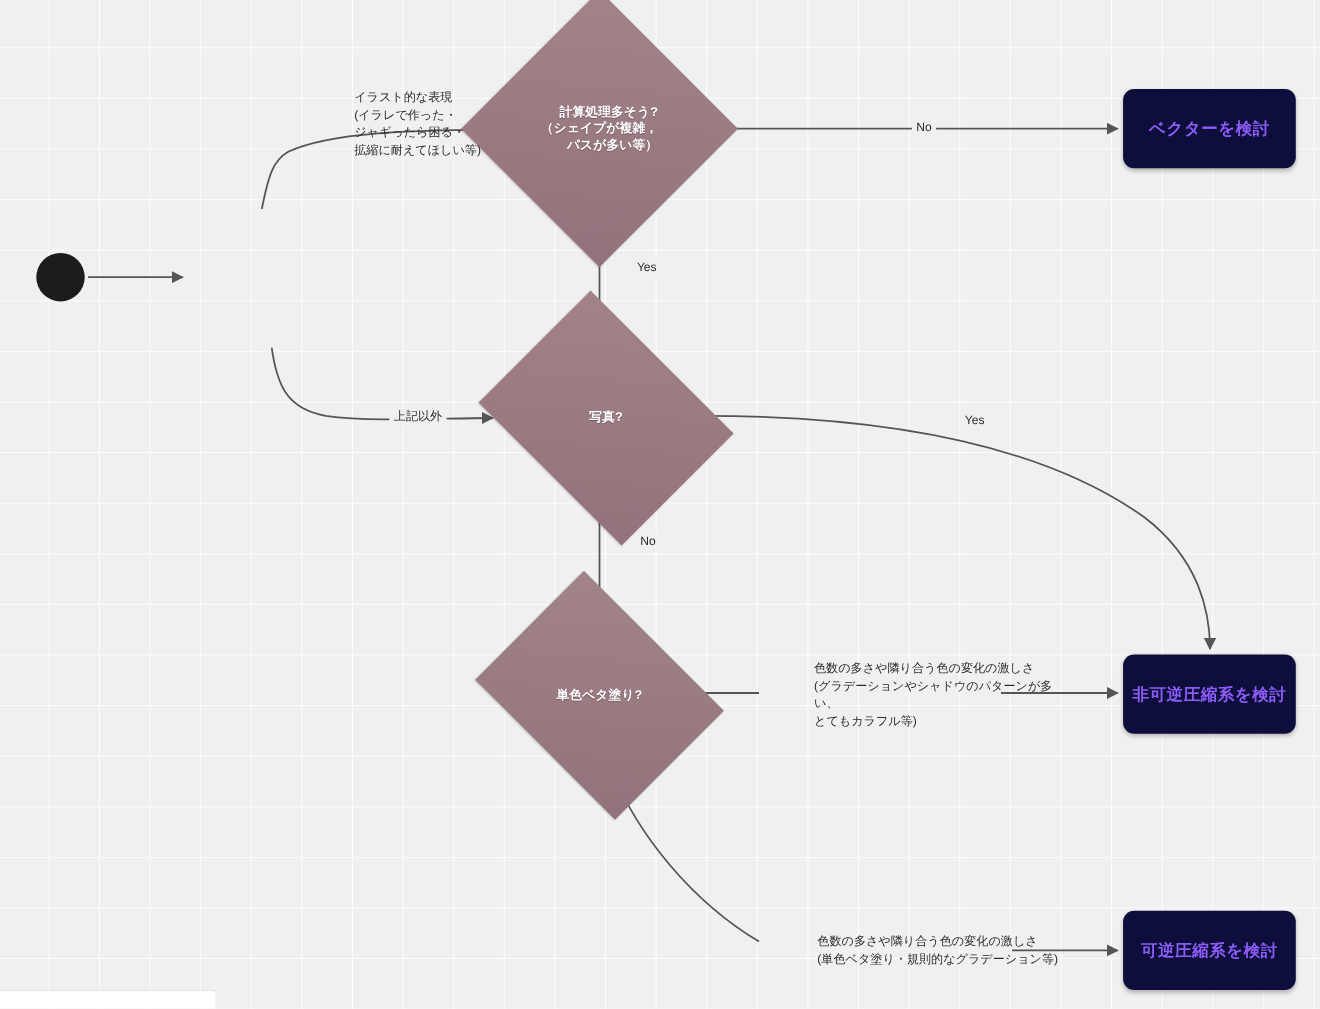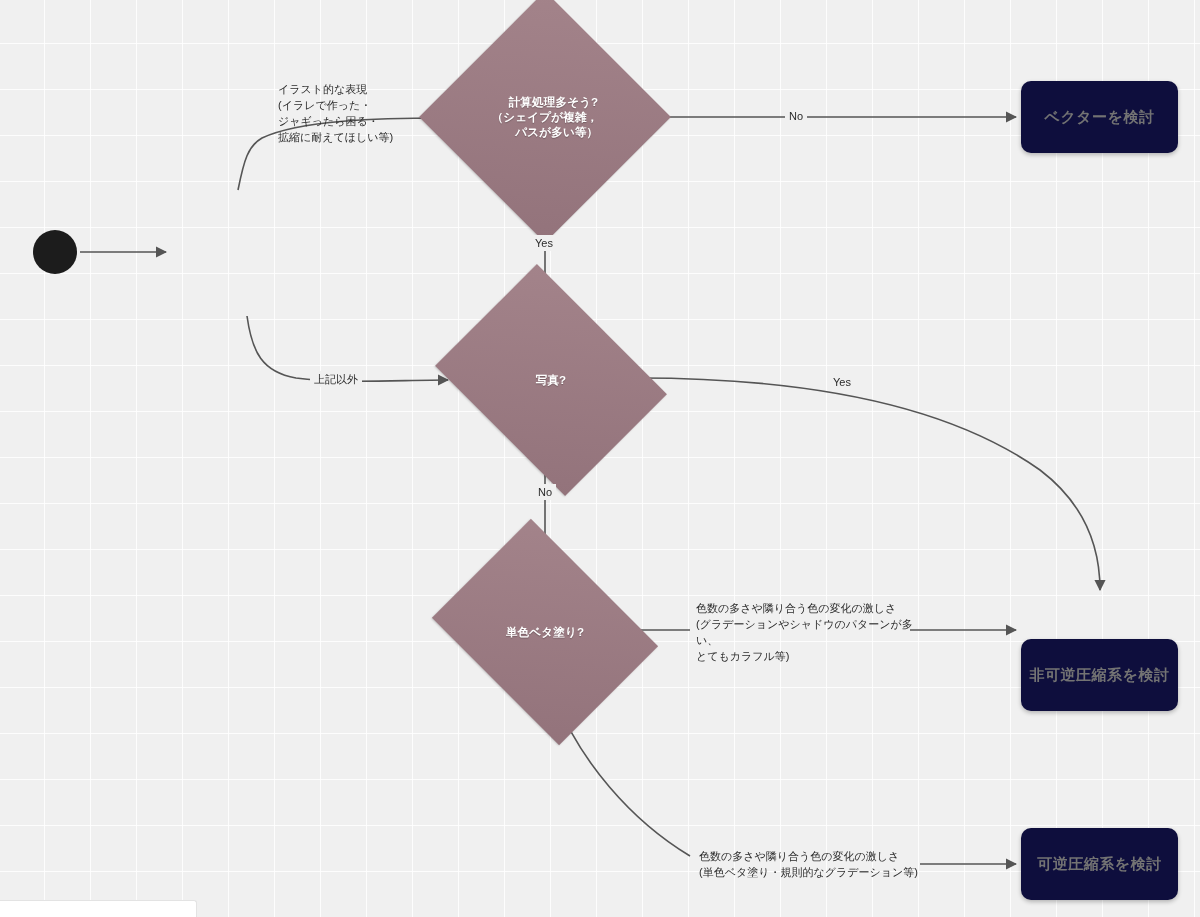--- a/index.html
+++ b/index.html
@@ -69,36 +69,37 @@
     text-align: right;
     white-space: pre-line;
     text-shadow: 0 1px 1px rgba(0,0,0,0.25);
     letter-spacing: 0.2px;
     font-weight: bold;
   }
   
   .term {
     background: #0e0e3d;
     border-radius: 10px;
-    color: #737373;
+    color: #8b5cf6;
     display: flex;
     align-items: center;
     justify-content: center;
     font-size: 15px;
     font-weight: bold;
     letter-spacing: 0.5px;
     box-shadow: 0 2px 4px rgba(0,0,0,0.25);
   }
   
   .elabel {
     position: absolute;
     font-size: 11px;
     line-height: 16px;
     color: #2b2b2b;
     white-space: pre-line;
+    margin-left: 44px;
   }
   .elabel.boxed {
     background: #f0f0f0;
     padding: 0 4px;
   }
   
   .bottom-panel {
     position: absolute;
     left: 0;
     bottom: 0;
@@ -160,21 +161,21 @@
 
   <div class="node diamond" style="left:455px; top:562px; width:180px; height:140px;">
     <div class="shape"></div>
     <div class="dlabel">単色ベタ塗り?</div>
   </div>
 
   <div class="node term" style="left:1021px; top:81px; width:157px; height:72px;">
     <span>ベクターを検討</span>
   </div>
 
-  <div class="node term" style="left:1021px; top:595px; width:157px; height:72px;margin-top:44px;">
+  <div class="node term" style="left:1021px; top:595px; width:157px; height:72px;">
     <span>非可逆圧縮系を検討</span>
   </div>
 
   <div class="node term" style="left:1021px; top:828px; width:157px; height:72px;align-items:center;">
     <span>可逆圧縮系を検討</span>
   </div>
 
   <div class="elabel" style="left:278px; top:81px; width:180px;">イラスト的な表現
 (イラレで作った・
 ジャギったら困る・

